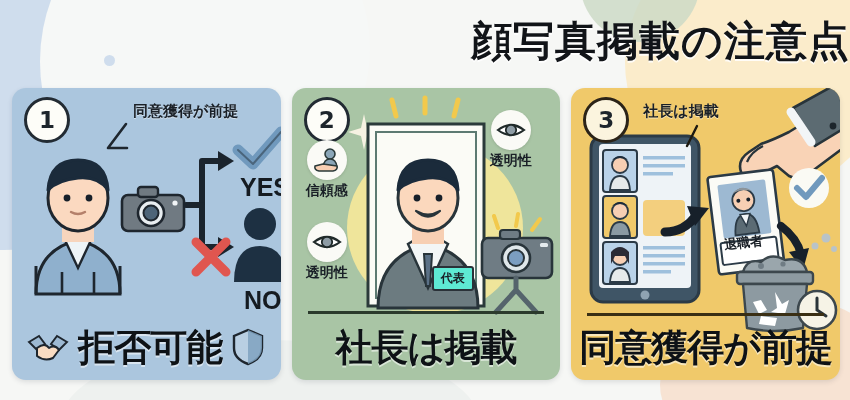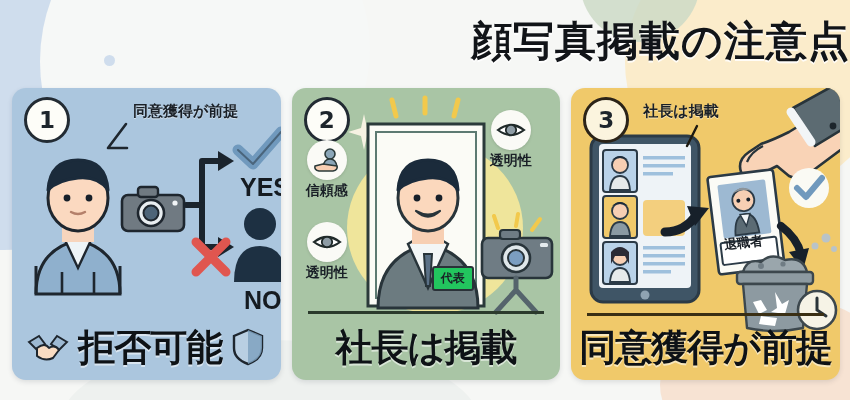--- a/index.html
+++ b/index.html
@@ -86,21 +86,21 @@
     position:absolute;left:16px;right:16px;bottom:64px;height:3px;background:#1d232a;z-index:6;
   }
   .p2 .divider{background:#2b3a2c;left:16px;right:16px;bottom:66px;}
   .p3 .divider{background:#3a2f14;}
 
   .yesno{
     position:absolute;font-size:25px;font-weight:bold;color:#151b21;z-index:6;
     font-family:"Liberation Sans",sans-serif;
   }
   .plate{
-    position:absolute;background:#22c55e;border:2px solid #2a3138;border-radius:3px;
+    position:absolute;background:#5eead4;border:2px solid #2a3138;border-radius:3px;
     font-size:12px;font-weight:bold;color:#1a2027;padding:2px 7px;z-index:8;
     font-family:"DejaVu Sans",sans-serif;white-space:nowrap;
   }
   .iconlabel{
     position:absolute;display:flex;flex-direction:column;align-items:center;gap:2px;z-index:6;
   }
   .circ-icon{
     width:40px;height:40px;border-radius:50%;background:#fafaf6;
     display:flex;align-items:center;justify-content:center;
     box-shadow:0 1px 3px rgba(0,0,0,.13);

